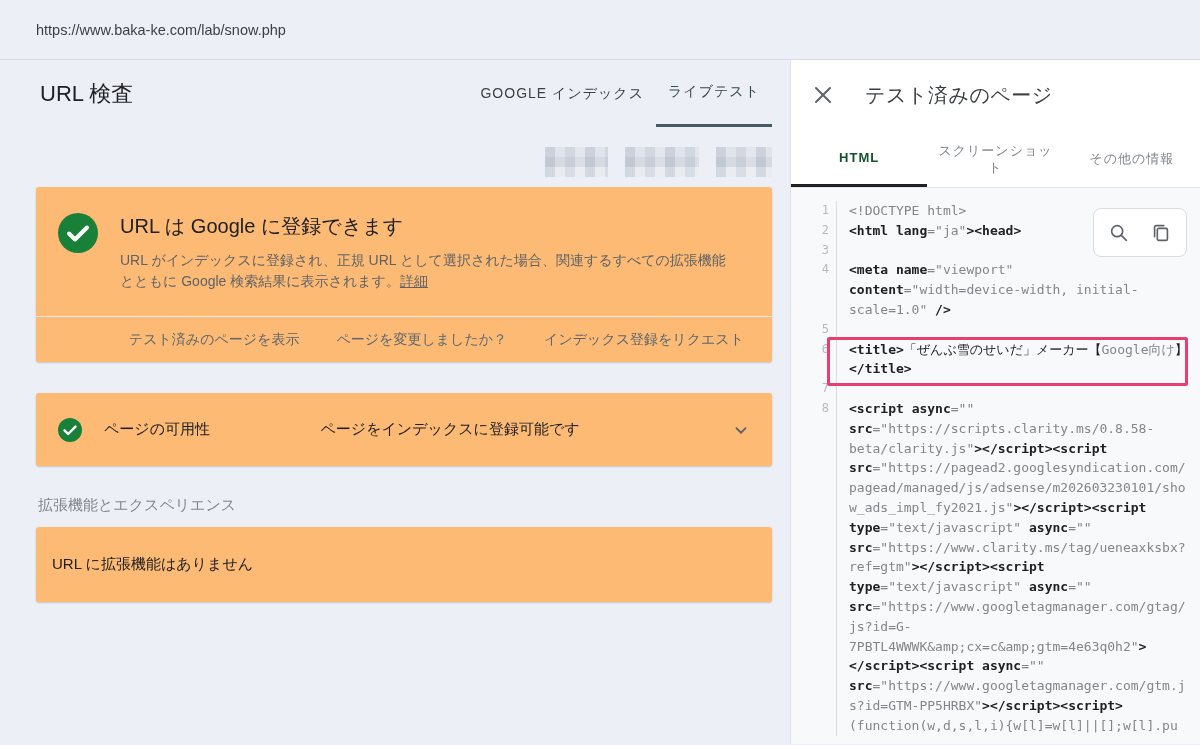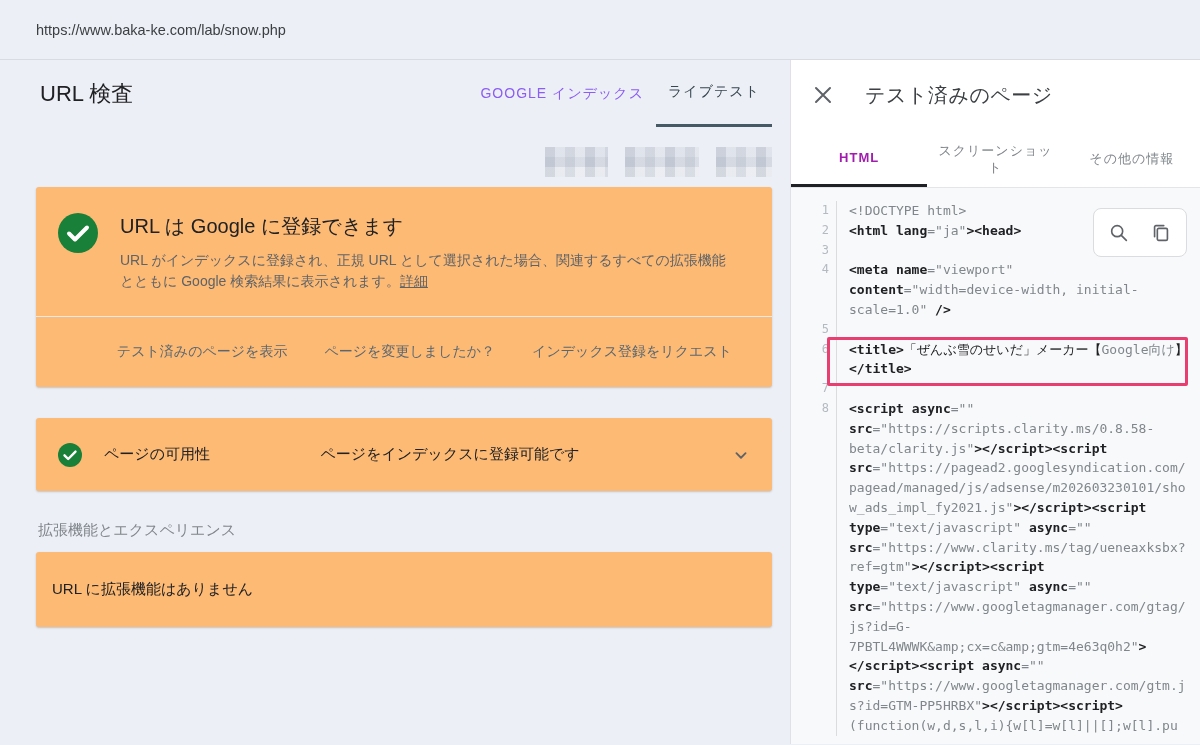--- a/index.html
+++ b/index.html
@@ -14,60 +14,60 @@
             border-bottom:1px solid #d9dbe2; }
   .topbar .url { font-size:14.5px; color:#3c4043; }
   
   .main { display:flex; height:684px; }
   .content { width:790px; padding:0 18px 0 36px; }
   
   .head-row { height:67px; display:flex; justify-content:space-between; align-items:stretch; }
   .page-title { align-self:center; font-size:22px; color:#202124; margin-left:4px; font-weight:400; }
   .itabs { display:flex; }
   .itab { display:flex; align-items:center; padding:0 12px; font-size:14px;
-          letter-spacing:1px; color:#8b5cf6; cursor:pointer; }
+          letter-spacing:1px; color:#404040; cursor:pointer; }
   .itab.active { color:#37474f; border-bottom:3px solid #455a64; }
   
   .mosaic-row { margin-top:20px; display:flex; justify-content:flex-end; gap:17px; }
   .mosaic { height:30px; background-color:#e4e7ee;
     background-image:
       repeating-linear-gradient(90deg, rgba(173,181,194,.45) 0 10px, rgba(214,219,228,.35) 10px 20px, rgba(190,197,209,.5) 20px 30px, rgba(225,228,236,.4) 30px 40px),
       repeating-linear-gradient(0deg, rgba(255,255,255,.55) 0 10px, rgba(176,184,197,.30) 10px 20px, rgba(230,233,240,.5) 20px 30px);
   }
   .mosaic.m1 { width:63px; } .mosaic.m2 { width:74px; } .mosaic.m3 { width:56px; }
   
   .card { background:#fdba74; border-radius:3px; box-shadow:0 1px 2px rgba(60,64,67,.25); }
   .card-verdict { margin-top:10px; }
   .verdict-top { display:flex; padding:24px 24px 24px 22px; }
   .check-big { width:40px; height:40px; flex:0 0 40px; margin-top:2px; }
   .verdict-body { margin-left:22px; }
   .verdict-title { font-size:20px; font-weight:400; color:#202124; margin-top:2px; }
   .verdict-desc { margin-top:10px; font-size:14px; line-height:21px; color:#5f6368; max-width:620px; }
   .verdict-desc a { color:#5f6368; text-decoration:underline; cursor:pointer; }
-  .verdict-actions { border-top:1px solid #e8eaed; height:71px; display:flex; align-items:center;
-                     justify-content:flex-end; gap:37px; padding-right:40px; }
+  .verdict-actions { border-top:1px solid #e8eaed; height:46px; display:flex; align-items:center;
+                     justify-content:flex-end; gap:37px; padding-right:28px; }
   .action-link { font-size:14px; color:#5a6771; cursor:pointer; text-decoration:none; }
   
   .card-avail { margin-top:31px; height:73px; display:flex; align-items:center; padding:0 20px 0 22px; }
   .check-small { width:24px; height:24px; flex:0 0 24px; }
   .avail-label { margin-left:22px; font-size:15px; color:#202124; }
   .avail-status { flex:1; text-align:center; font-size:15px; color:#202124; padding-right:40px; }
   .chevron { width:22px; height:22px; cursor:pointer; }
   
   .section-title { margin:30px 0 12px 2px; font-size:15px; color:#80868b; }
   .card-enh { height:75px; display:flex; align-items:center; padding-left:16px; font-size:15px; color:#202124; }
   
   .panel { width:410px; background:#fff; border-left:1px solid #dfe1e6; display:flex; flex-direction:column; }
   .panel-head { height:70px; display:flex; align-items:center; padding-left:18px; }
   .close-btn { width:28px; height:28px; display:flex; align-items:center; justify-content:center; cursor:pointer; }
   .panel-title { margin-left:28px; font-size:20px; color:#3c4043; letter-spacing:.5px; }
   .ptabs { height:58px; display:flex; border-bottom:1px solid #e3e5e8; }
   .ptab { width:33.34%; display:flex; align-items:center; justify-content:center; text-align:center;
           font-size:13px; letter-spacing:1px; color:#80868b; padding:0 10px; cursor:pointer; line-height:17px; }
-  .ptab.active { color:#a21caf; font-weight:700; border-bottom:3px solid #202124;text-align:right; }
+  .ptab.active { color:#14532d; font-weight:700; border-bottom:3px solid #202124;text-align:right; }
   
   .codewrap { position:relative; flex:1; background:#f8f9fa; overflow:hidden;
               font-family:"DejaVu Sans Mono","Liberation Mono",monospace; font-size:13px; }
   .codelines { padding-top:13px; }
   .crow { display:flex; height:19.8px; line-height:19.8px; }
   .lnum { flex:0 0 46px; padding-right:7px; text-align:right; color:#b4bac1; font-size:12px;
           border-right:1px solid #dadce0; }
   .ctext { padding-left:12px; white-space:pre; }
   .tok-g { color:#80868b; }
   .tok-t { color:#202124; font-weight:700; }

